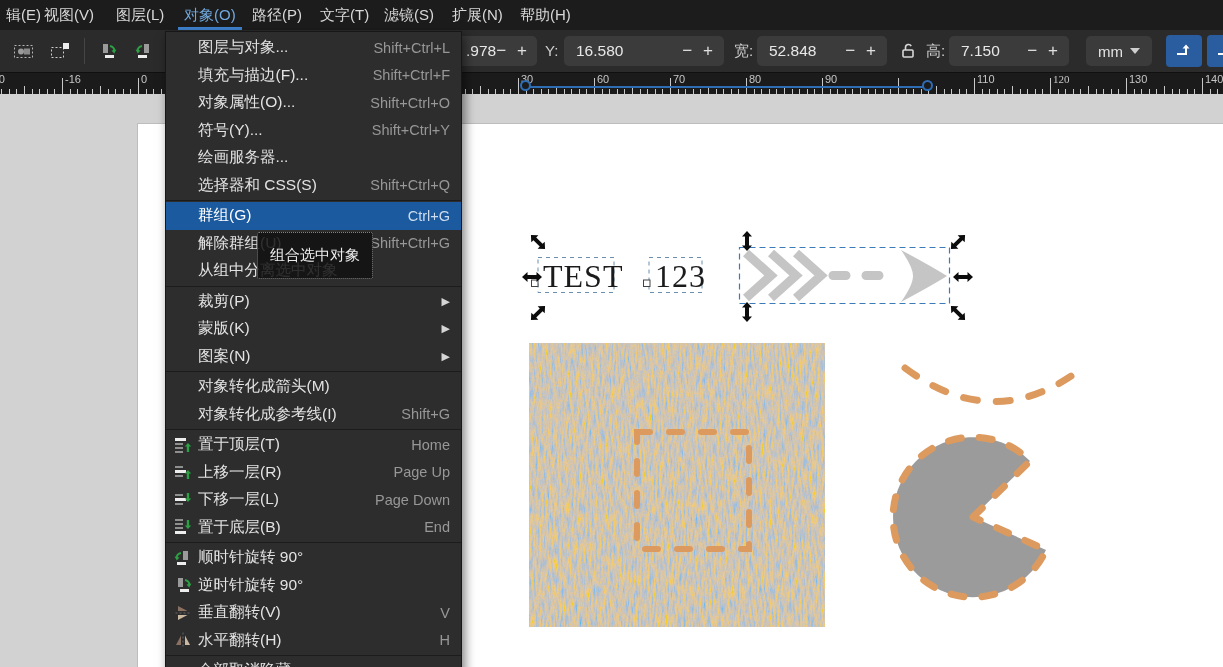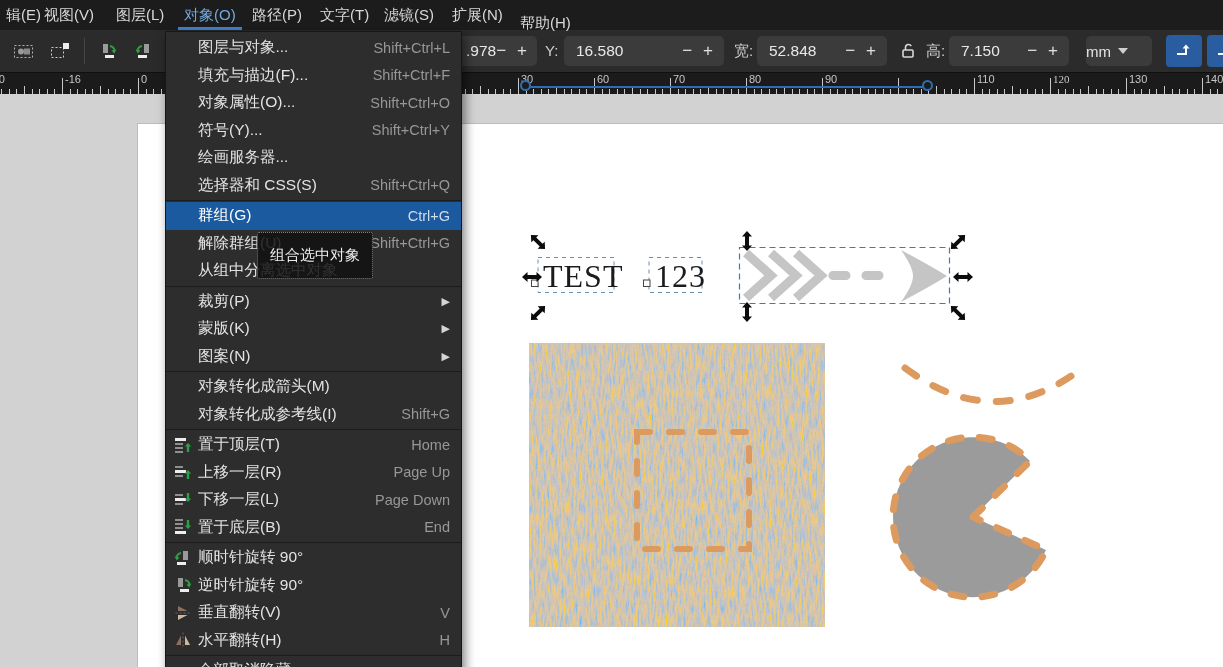--- a/index.html
+++ b/index.html
@@ -14,21 +14,21 @@
   .toolbar{position:absolute;top:30px;left:0;right:0;height:42px;background:#2b2b2b;border-bottom:1px solid #101010;z-index:5}
   .tb-btn{position:absolute;top:5px;width:32px;height:32px;border-radius:4px;display:flex;align-items:center;justify-content:center}
   .tb-sep{position:absolute;top:8px;width:1px;height:26px;background:#454545}
   .tb-label{position:absolute;top:0;height:42px;line-height:42px;color:#cfcfcf;font-size:15px}
   .tb-field{position:absolute;top:6px;height:30px;background:#3b3b3b;border-radius:5px;color:#e8e8e8;
             font-size:15.5px;display:flex;align-items:center;box-sizing:border-box}
   .tb-field .val{flex:1;padding-left:12px;white-space:nowrap}
   .steppers{display:flex;gap:11px;padding-right:11px;color:#e0e0e0;font-size:17px}
   .steppers span{cursor:default}
   .unit-dd{position:absolute;top:6px;height:30px;background:#3b3b3b;border-radius:5px;color:#e3e3e3;
-           font-size:15px;display:flex;align-items:center;gap:7px}
+           font-size:15px;display:flex;align-items:center;justify-content:center;gap:7px}
   .caret{width:0;height:0;border-left:5px solid transparent;border-right:5px solid transparent;border-top:6px solid #cfcfcf}
   .tb-toggle{position:absolute;top:5px;width:36px;height:32px;border-radius:4px;background:#2a5d9f;
              display:flex;align-items:center;justify-content:center}
   .lockwrap{position:absolute;top:11px}
   
   .ruler{position:absolute;top:72px;left:0;right:0;height:22px;background:#1b1b1b;z-index:4;overflow:hidden}
   .tick{position:absolute;bottom:0;width:1px;background:#c9c9c9}
   .tick.minor{height:5px}.tick.mid{height:8px}.tick.major{height:16px}
   .rlabel{position:absolute;top:1px;color:#c6c6c6;font-size:11px}
   .rsel{position:absolute;height:2px;background:#2e6db4;bottom:6px}
@@ -120,21 +120,21 @@
 
 <div class="menubar" id="menubar">
     <div class="mb-item" style="left: 2px;">辑(E)</div>
     <div class="mb-item" style="left: 40px;">视图(V)</div>
     <div class="mb-item" style="left: 112px;">图层(L)</div>
     <div class="mb-item active" style="left: 180px;">对象(O)</div>
     <div class="mb-item" style="left: 248px;">路径(P)</div>
     <div class="mb-item" style="left: 316px;">文字(T)</div>
     <div class="mb-item" style="left: 380px;">滤镜(S)</div>
     <div class="mb-item" style="left: 448px;">扩展(N)</div>
-    <div class="mb-item" style="left: 516px; margin-top: 8px;">帮助(H)</div>
+    <div class="mb-item" style="left: 516px;">帮助(H)</div>
   </div>
 
 <div class="toolbar">
   <span id="tb-icons"><div class="tb-btn" style="left: 8px;">
         <svg width="24" height="24">
           <rect x="2.5" y="6.5" width="18" height="12" fill="none" stroke="#b5b5b5" stroke-dasharray="2 2"></rect>
           <circle cx="9" cy="12.5" r="3" fill="#9a9a9a"></circle>
           <rect x="12" y="9.5" width="6" height="6" fill="#8a8a8a"></rect>
         </svg>
       </div><div class="tb-btn" style="left: 44px;">

